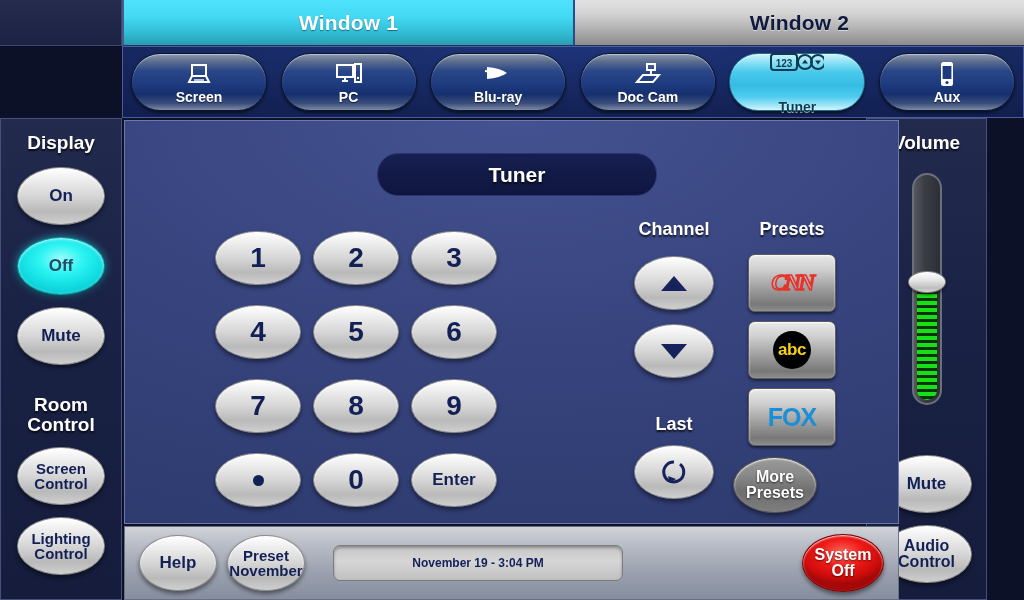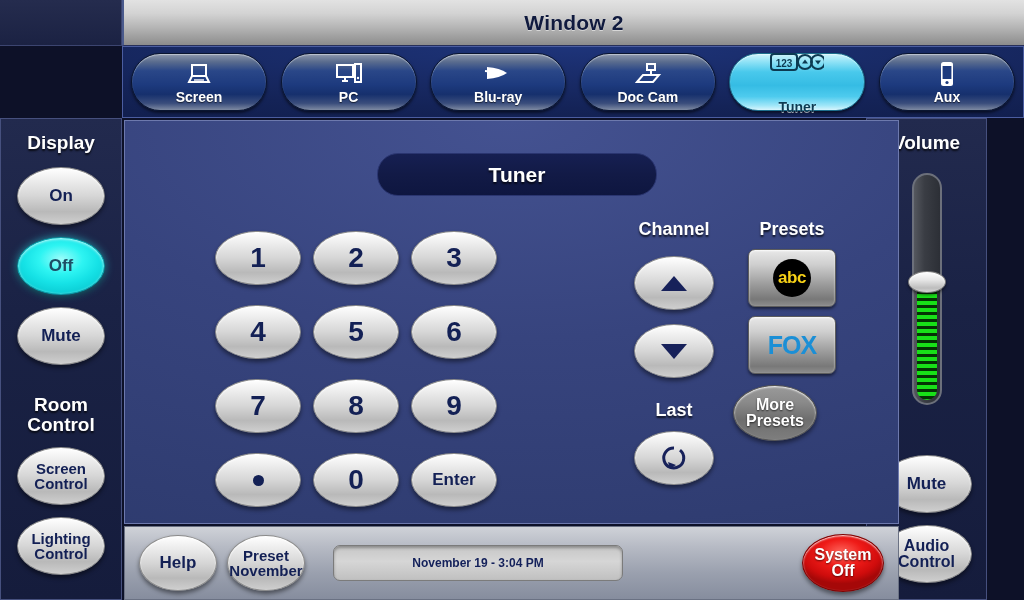--- a/index.html
+++ b/index.html
@@ -229,20 +229,23 @@
   svg { display: block; }
 </style>
 </head>
 <body>
 
 <div id="app">
 
   <div class="corner-panel"></div>
 
   <div class="tabs">
+    <div class="tab active">
+      <span>Window 1</span>
+    </div>
     <div class="tab inactive">
       <span>Window 2</span>
     </div>
   </div>
 
   <div class="source-bar">
 
     <div class="src-btn">
       <span class="src-icon">
         <svg width="30" height="24" viewBox="0 0 30 24">
@@ -410,34 +413,37 @@
     </div>
 
     <div class="channel-col">
       <div class="sec-label">Channel</div>
       <div class="oval" style="margin-top:16px;">
         <span class="tri up"></span>
       </div>
       <div class="oval" style="margin-top:14px;">
         <span class="tri down"></span>
       </div>
-      <div class="sec-label" style="margin-top:22px;">Last</div>
+      <div class="sec-label" style="margin-top:36px;">Last</div>
       <div class="oval" style="margin-top:10px;">
         <span>
           <svg width="30" height="30" viewBox="0 0 30 30">
             <path d="M15 5 a10 10 0 1 0 6 2.2" fill="none" stroke="#17215a" stroke-width="3"></path>
             <path d="M9 19 l2 7 l6 -4 z" fill="#17215a"></path>
           </svg>
         </span>
       </div>
     </div>
 
     <div class="presets-col">
       <div class="sec-label">Presets</div>
 
+      <div class="preset-btn" style="margin-top:14px;">
+        <span class="logo-cnn">CNN</span>
+      </div>
       <div class="preset-btn" style="margin-top:9px;">
         <span class="logo-abc">abc</span>
       </div>
       <div class="preset-btn" style="margin-top:9px;">
         <span class="logo-fox">FOX</span>
       </div>
       <div class="oval dark-gray" style="margin-top:11px;">
         <span>
           <span style="display:block">More</span>
           <span style="display:block">Presets</span>

